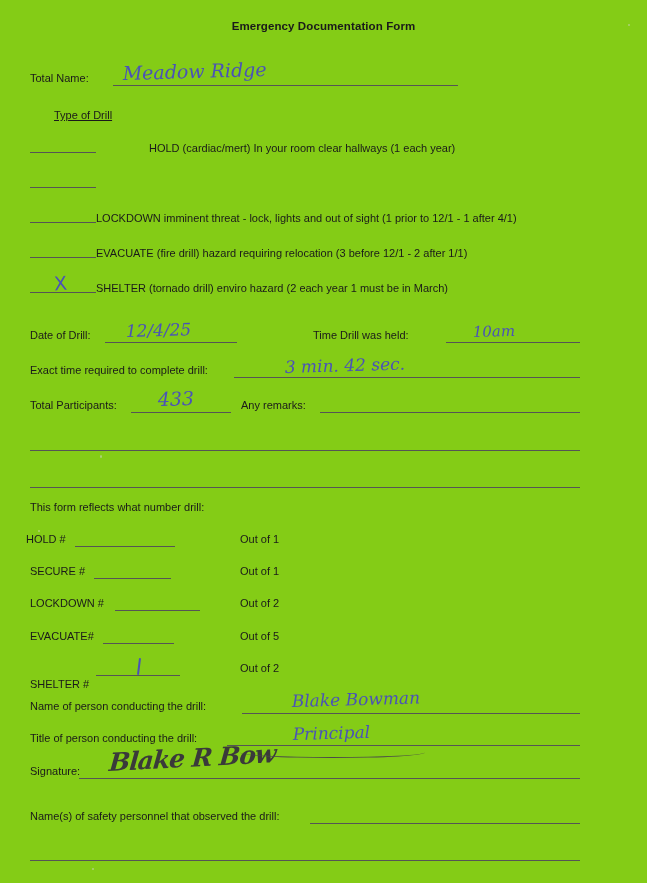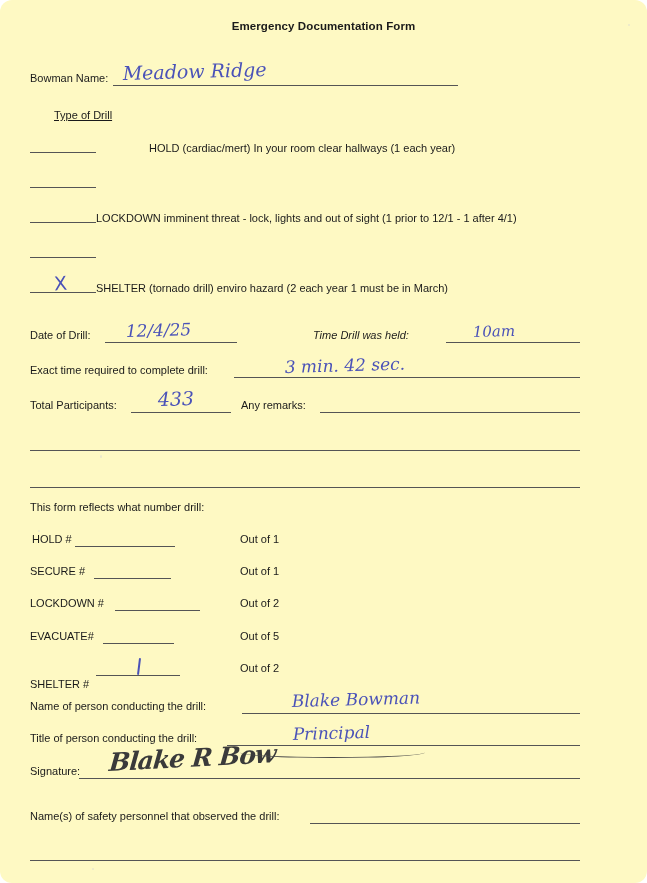--- a/index.html
+++ b/index.html
@@ -11,22 +11,21 @@
     width: 647px;
     height: 883px;
     position: relative;
     font-family: "Liberation Sans", sans-serif;
     color: #1a1a1a;
     overflow: hidden;
   }
   .page {
     position: absolute;
     inset: 0;
-    background: #fef9c3;
-    border-radius: 12px;
+    background: #84cc16;
   }
 
   
   .form-title {
     position: absolute;
     top: 20px;
     left: 0;
     width: 647px;
     text-align: center;
     font-size: 11.5px;
@@ -109,64 +108,65 @@
     opacity: .5;
   }
 </style>
 </head>
 <body>
 
 <div class="page">
 
   <div class="form-title">Emergency Documentation Form</div>
 
-  <div class="row" style="top:71px; left:30px;">Bowman Name:</div>
+  <div class="row" style="top:71px; left:30px;">Total Name:</div>
   <div class="rule" style="top:85px; left:113px; width:345px;"></div>
   <div class="hand lg" style="top:62px; left:123px;">Meadow Ridge</div>
 
   <div class="row label-ul" style="top:108px; left:30px;margin-left:24px;">Type of Drill</div>
 
   <div class="rule" style="top:152px; left:30px; width:66px;"></div>
   <div class="row" style="top:141px; left:101px;margin-left:48px;">HOLD  (cardiac/mert) In your room clear hallways  (1 each year)</div>
 
   <div class="rule" style="top:187px; left:30px; width:66px;"></div>
 
   <div class="rule" style="top:222px; left:30px; width:66px;"></div>
   <div class="row" style="top:211px; left:96px;">LOCKDOWN imminent threat - lock, lights and out of sight (1 prior to 12/1 - 1 after 4/1)</div>
 
   <div class="rule" style="top:257px; left:30px; width:66px;"></div>
+  <div class="row" style="top:246px; left:96px;">EVACUATE (fire drill) hazard requiring relocation (3 before 12/1 - 2 after 1/1)</div>
 
   <div class="rule" style="top:292px; left:30px; width:66px;"></div>
   <div class="hand-x" style="top:274px; left:54px;">X</div>
   <div class="row" style="top:281px; left:96px;">SHELTER (tornado drill) enviro hazard (2 each year 1 must be in March)</div>
 
   <div class="row" style="top:328px; left:30px;">Date of Drill:</div>
   <div class="rule" style="top:342px; left:105px; width:132px;"></div>
   <div class="hand" style="top:321px; left:126px;">12/4/25</div>
 
-  <div class="row" style="top:328px; left:313px;font-style:italic;">Time Drill was held:</div>
+  <div class="row" style="top:328px; left:313px;">Time Drill was held:</div>
   <div class="rule" style="top:342px; left:446px; width:134px;"></div>
   <div class="hand sm" style="top:323px; left:473px;">10am</div>
 
   <div class="row" style="top:363px; left:30px;">Exact time required to complete drill:</div>
   <div class="rule" style="top:377px; left:234px; width:346px;"></div>
   <div class="hand" style="top:357px; left:285px;">3 min.  42 sec.</div>
 
   <div class="row" style="top:398px; left:30px;">Total Participants:</div>
   <div class="rule" style="top:412px; left:131px; width:100px;"></div>
   <div class="hand lg" style="top:388px; left:158px;">433</div>
 
   <div class="row" style="top:398px; left:241px;text-align:right;">Any remarks:</div>
   <div class="rule" style="top:412px; left:320px; width:260px;"></div>
   <div class="rule" style="top:450px; left:30px; width:550px;"></div>
   <div class="rule" style="top:487px; left:30px; width:550px;"></div>
 
   <div class="row" style="top:500px; left:30px;">This form reflects what number drill:</div>
 
-  <div class="row" style="top:532px; left:32px;">HOLD #</div>
+  <div class="row" style="top:532px; left:26px;">HOLD #</div>
   <div class="rule" style="top:546px; left:75px; width:100px;"></div>
   <div class="row" style="top:532px; left:240px;">Out  of 1</div>
 
   <div class="row" style="top:564px; left:30px;">SECURE #</div>
   <div class="rule" style="top:578px; left:94px; width:77px;"></div>
   <div class="row" style="top:564px; left:240px;">Out of 1</div>
 
   <div class="row" style="top:596px; left:30px;">LOCKDOWN #</div>
   <div class="rule" style="top:610px; left:115px; width:85px;"></div>
   <div class="row" style="top:596px; left:240px;">Out of 2</div>

